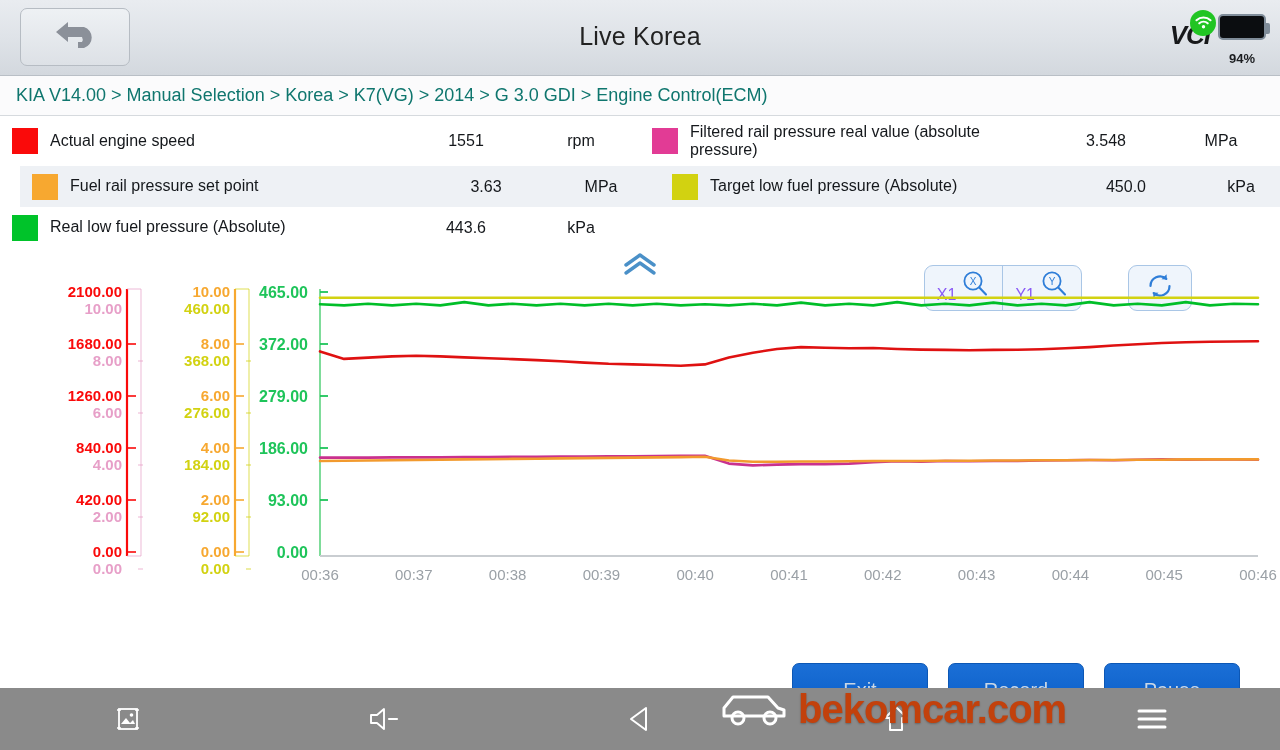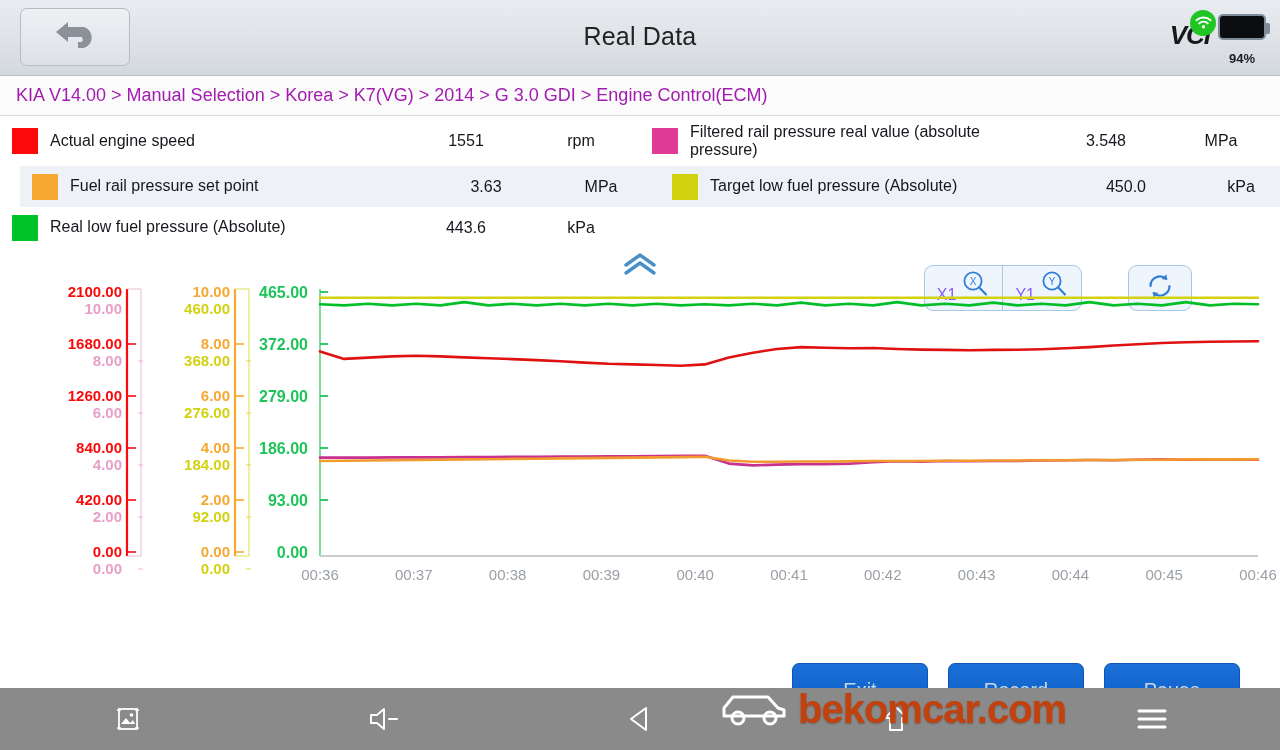--- a/index.html
+++ b/index.html
@@ -54,21 +54,21 @@
   }
   .batt-pct { font-size:13px; font-weight:bold; color:#1b1d20; margin-top:11px; }
 
   
   #breadcrumb {
     height:40px; width:1280px;
     background:#fbfbfc;
     border-bottom:1px solid #d6dade;
     display:flex; align-items:center;
     padding-left:16px;
-    font-size:18px; color:#a21caf;
+    font-size:18px; color:#0f766e;
   }
 
   
   #param-list { width:1280px; }
   .param-row { display:flex; width:1280px; }
   .param-row.alt { background:#eef1f5;margin-left:20px; }
   .param-cell {
     width:640px; display:flex; align-items:center;
     padding:0 4px 0 12px; min-height:41px;
   }
@@ -150,21 +150,21 @@
 
 <div id="titlebar">
   <div id="back-button">
     <span>
       <svg width="54" height="34" viewBox="0 0 54 34">
         <path d="M20 4 L8 14 L20 24 L20 19 L34 19 A5 5 0 0 1 34 24 L30 24 L30 30 L36 30 A11 11 0 0 0 36 9 L20 9 Z" fill="#8b9099"></path>
       </svg>
     </span>
   </div>
 
-  <div id="page-title">Real Data</div>
+  <div id="page-title">Live Korea</div>
 
   <div id="status-cluster">
     <div class="vci-wrap">
       <span class="vci-text">VCI</span>
       <span class="wifi-dot">
         <svg width="17" height="14" viewBox="0 0 17 14">
           <path d="M1.5 4.2a10.5 10.5 0 0 1 14 0" stroke="#fff" stroke-width="2.1" fill="none" stroke-linecap="round"></path>
           <path d="M4.3 7.3a6.5 6.5 0 0 1 8.4 0" stroke="#fff" stroke-width="2.1" fill="none" stroke-linecap="round"></path>
           <circle cx="8.5" cy="10.8" r="1.7" fill="#fff"></circle>
         </svg>

